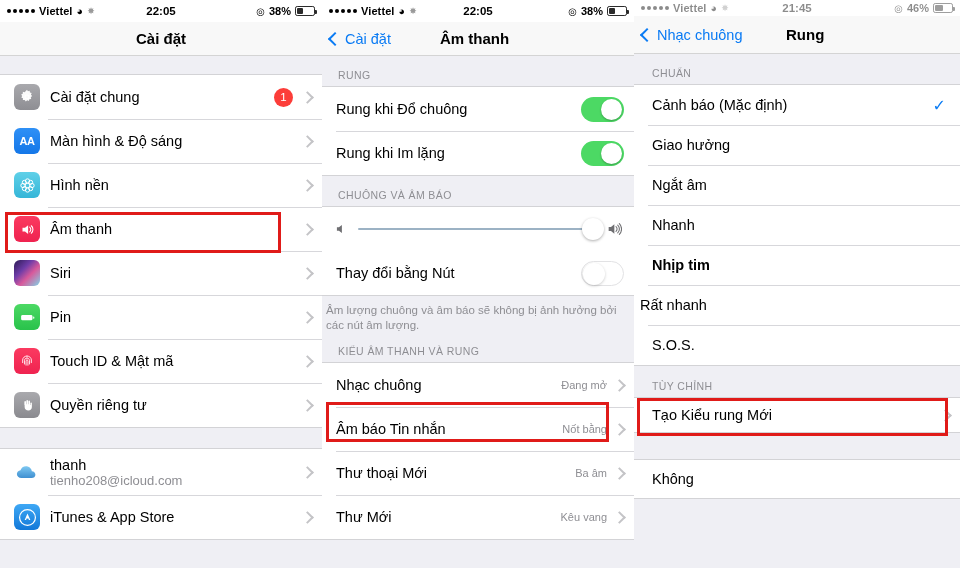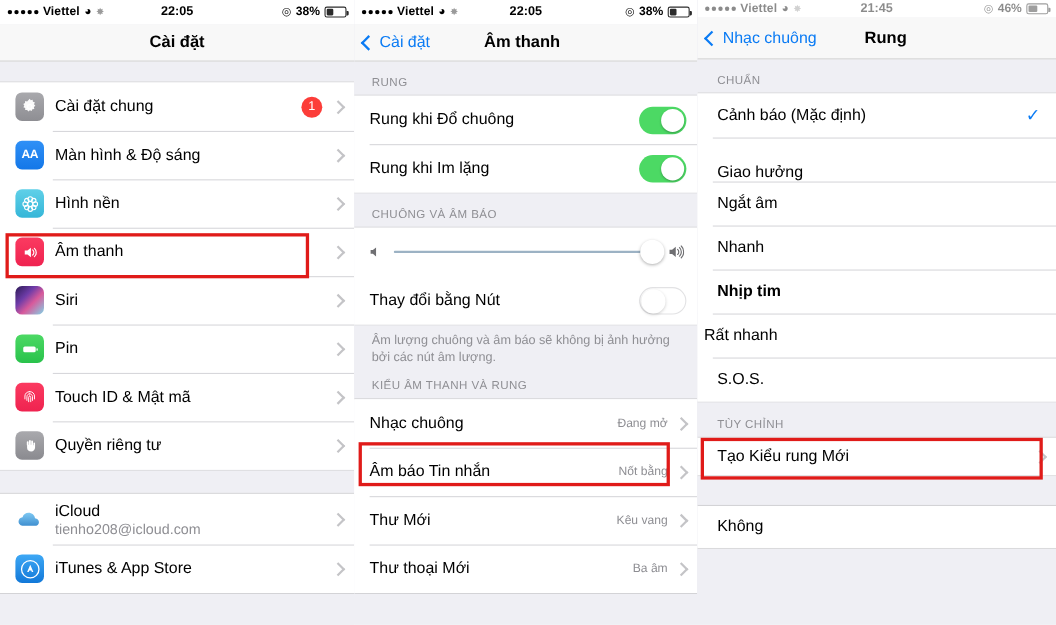--- a/index.html
+++ b/index.html
@@ -107,21 +107,21 @@
 
   
   .slider-row{display:flex;align-items:center;height:44px;background:#fff;padding:0 12px;box-sizing:border-box;}
   .spk{flex:none;color:#6f6f72;display:flex;align-items:center;}
   .track{flex:1;height:2px;background:#9cb2c4;margin:0 10px;position:relative;border-radius:1px;cursor:pointer;}
   .knob-s{
     position:absolute;right:-8px;top:50%;transform:translateY(-50%);
     width:22px;height:22px;border-radius:50%;background:#fff;box-shadow:0 1px 3px rgba(0,0,0,.32);
   }
   .footnote{
-    font-size:11.5px;color:#8e8e93;line-height:15px;padding:7px 16px 10px 16px;background:#efeff4;
+    font-size:11.5px;color:#8e8e93;line-height:15px;padding:7px 16px 10px 4px;background:#efeff4;
   }
   .spacer{background:#efeff4;}
 
   
   .hl{position:absolute;border:3px solid #e01b19;box-sizing:border-box;pointer-events:none;z-index:30;}
   #hl-sound{left:5px;top:212px;width:276px;height:41px;}
   #hl-ringtone{left:326px;top:402px;width:283px;height:40px;}
   #hl-newvib{left:637px;top:398px;width:311px;height:38px;}
 </style>
 </head>
@@ -262,21 +262,21 @@
               <defs>
                   <linearGradient id="cg" x1="0" y1="0" x2="0" y2="1">
                 <stop offset="0" stop-color="#7ec8f2"></stop>
                     <stop offset="1" stop-color="#3f8fd0"></stop>
               </linearGradient>
                 </defs>
               <path fill="url(#cg)" d="M8.5 17c-3 0-5.2-2-5.2-4.6 0-2.4 1.8-4.3 4.2-4.5C8.3 5.2 10.8 3.3 13.8 3.3c3.6 0 6.4 2.5 6.8 5.8 2.4.2 4.1 1.9 4.1 4 0 2.2-1.9 3.9-4.5 3.9H8.5z"></path>
             </svg>
           </span>
           <span class="stack">
-            <span class="l1">iCloud</span>
+            <span class="l1">thanh</span>
             <span class="l2">tienho208@icloud.com</span>
           </span>
           <span class="chev"></span>
         </div>
 
         <div class="row with-icon">
           <span class="appicon ic-appstore">
             <svg class="icn-svg" width="19" height="19" viewBox="0 0 24 24" fill="none">
               <circle cx="12" cy="12" r="10" stroke="#fff" stroke-width="1.5"></circle>
               <path d="M12 6.8l3.6 8.4h-1.8l-.7-1.8h-2.2l-.7 1.8H8.4L12 6.8z" fill="#fff"></path>
@@ -376,27 +376,27 @@
           <span class="row-label">Nhạc chuông</span>
           <span class="row-value">Đang mở</span>
           <span class="chev"></span>
         </div>
         <div class="row">
           <span class="row-label">Âm báo Tin nhắn</span>
           <span class="row-value">Nốt bằng</span>
           <span class="chev"></span>
         </div>
         <div class="row">
+          <span class="row-label">Thư thoại Mới</span>
+          <span class="row-value">Ba âm</span>
+          <span class="chev"></span>
+        </div>
+        <div class="row">
           <span class="row-label">Thư Mới</span>
           <span class="row-value">Kêu vang</span>
-          <span class="chev"></span>
-        </div>
-        <div class="row">
-          <span class="row-label">Thư thoại Mới</span>
-          <span class="row-value">Ba âm</span>
           <span class="chev"></span>
         </div>
       </div>
     </div>
   </div>
 
   <div class="panel" id="panel-vibration">
     <div class="panel-inner">
 
       <div class="statusbar" style="height:16px;overflow:hidden;">
@@ -429,21 +429,21 @@
         </div>
         <div class="nav-title offset" style="left:152px;">Rung</div>
       </div>
 
       <div class="group-header" style="padding-left:18px;">CHUẨN</div>
       <div class="group">
         <div class="row" style="padding-left:18px;min-height:40px;gap:28px;">
           <span class="row-label">Cảnh báo (Mặc định)</span>
           <span class="check">✓</span>
         </div>
-        <div class="row" style="padding-left:18px;min-height:40px;align-items:flex-end;">
+        <div class="row" style="padding-left:18px;min-height:40px;">
           <span class="row-label">Giao hưởng</span>
         </div>
         <div class="row" style="padding-left:18px;min-height:40px;">
           <span class="row-label">Ngắt âm</span>
         </div>
         <div class="row" style="padding-left:18px;min-height:40px;">
           <span class="row-label">Nhanh</span>
         </div>
         <div class="row" style="padding-left:18px;min-height:40px;font-weight:bold;">
           <span class="row-label">Nhịp tim</span>

